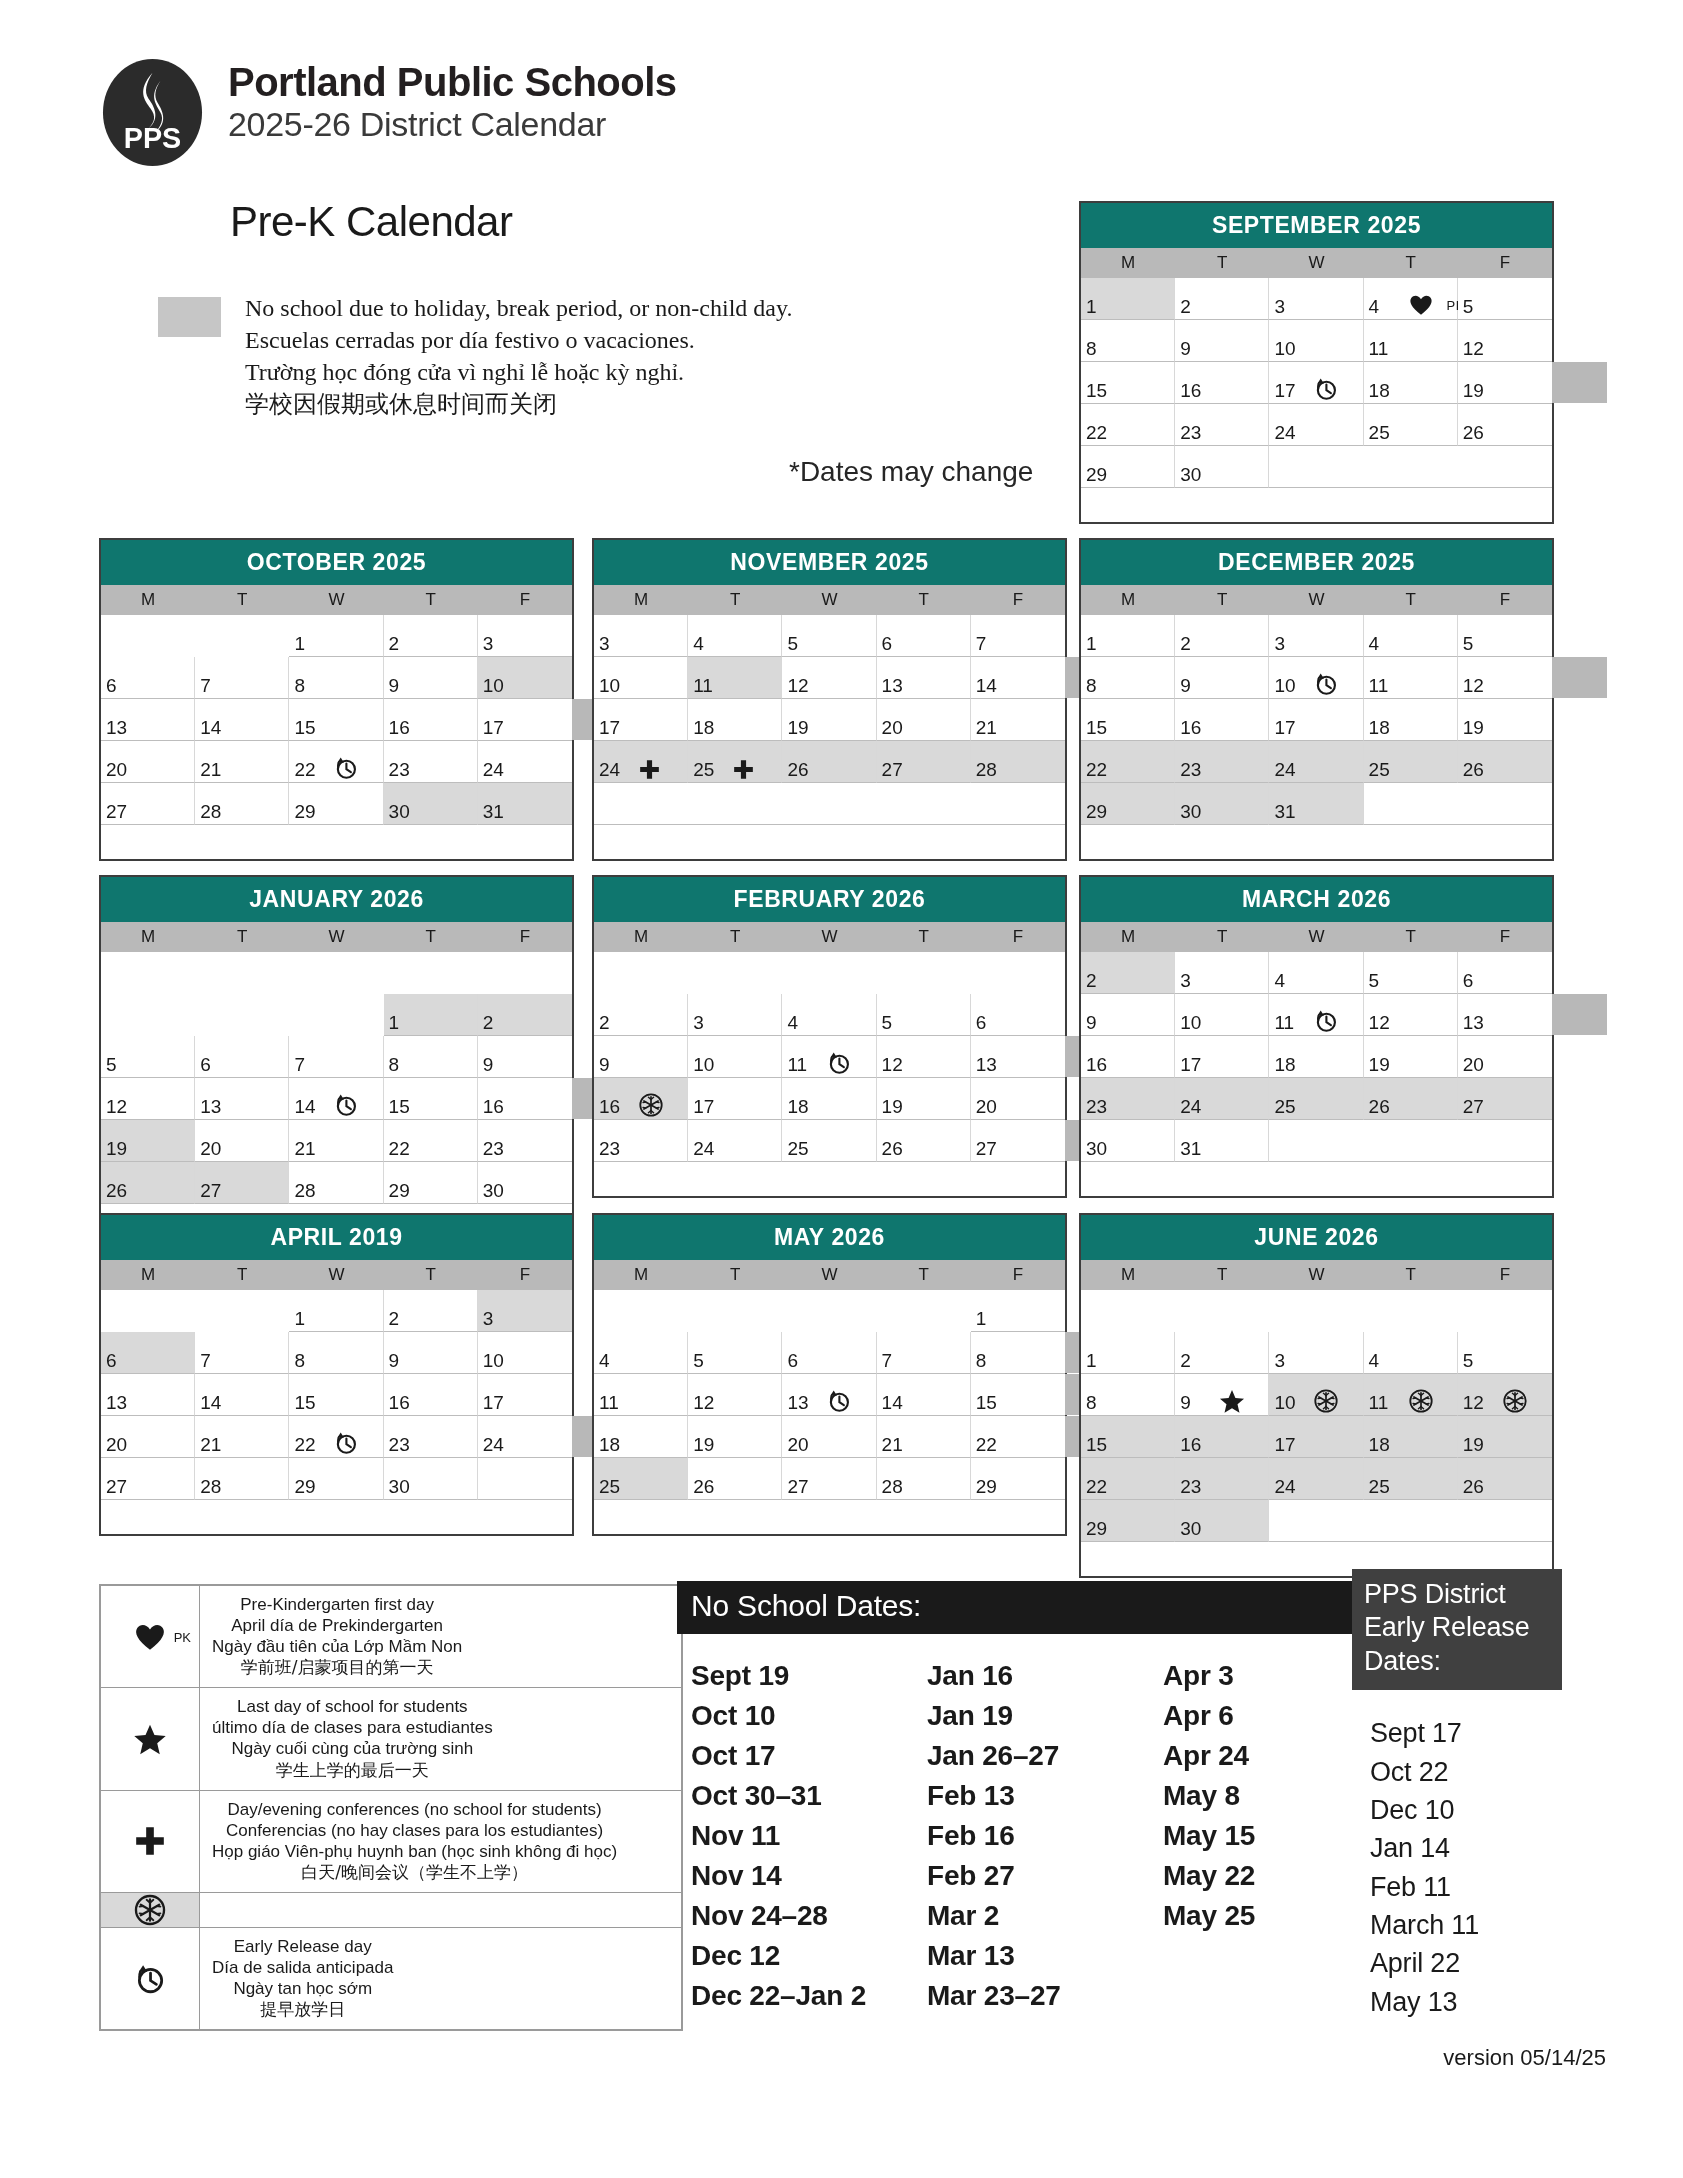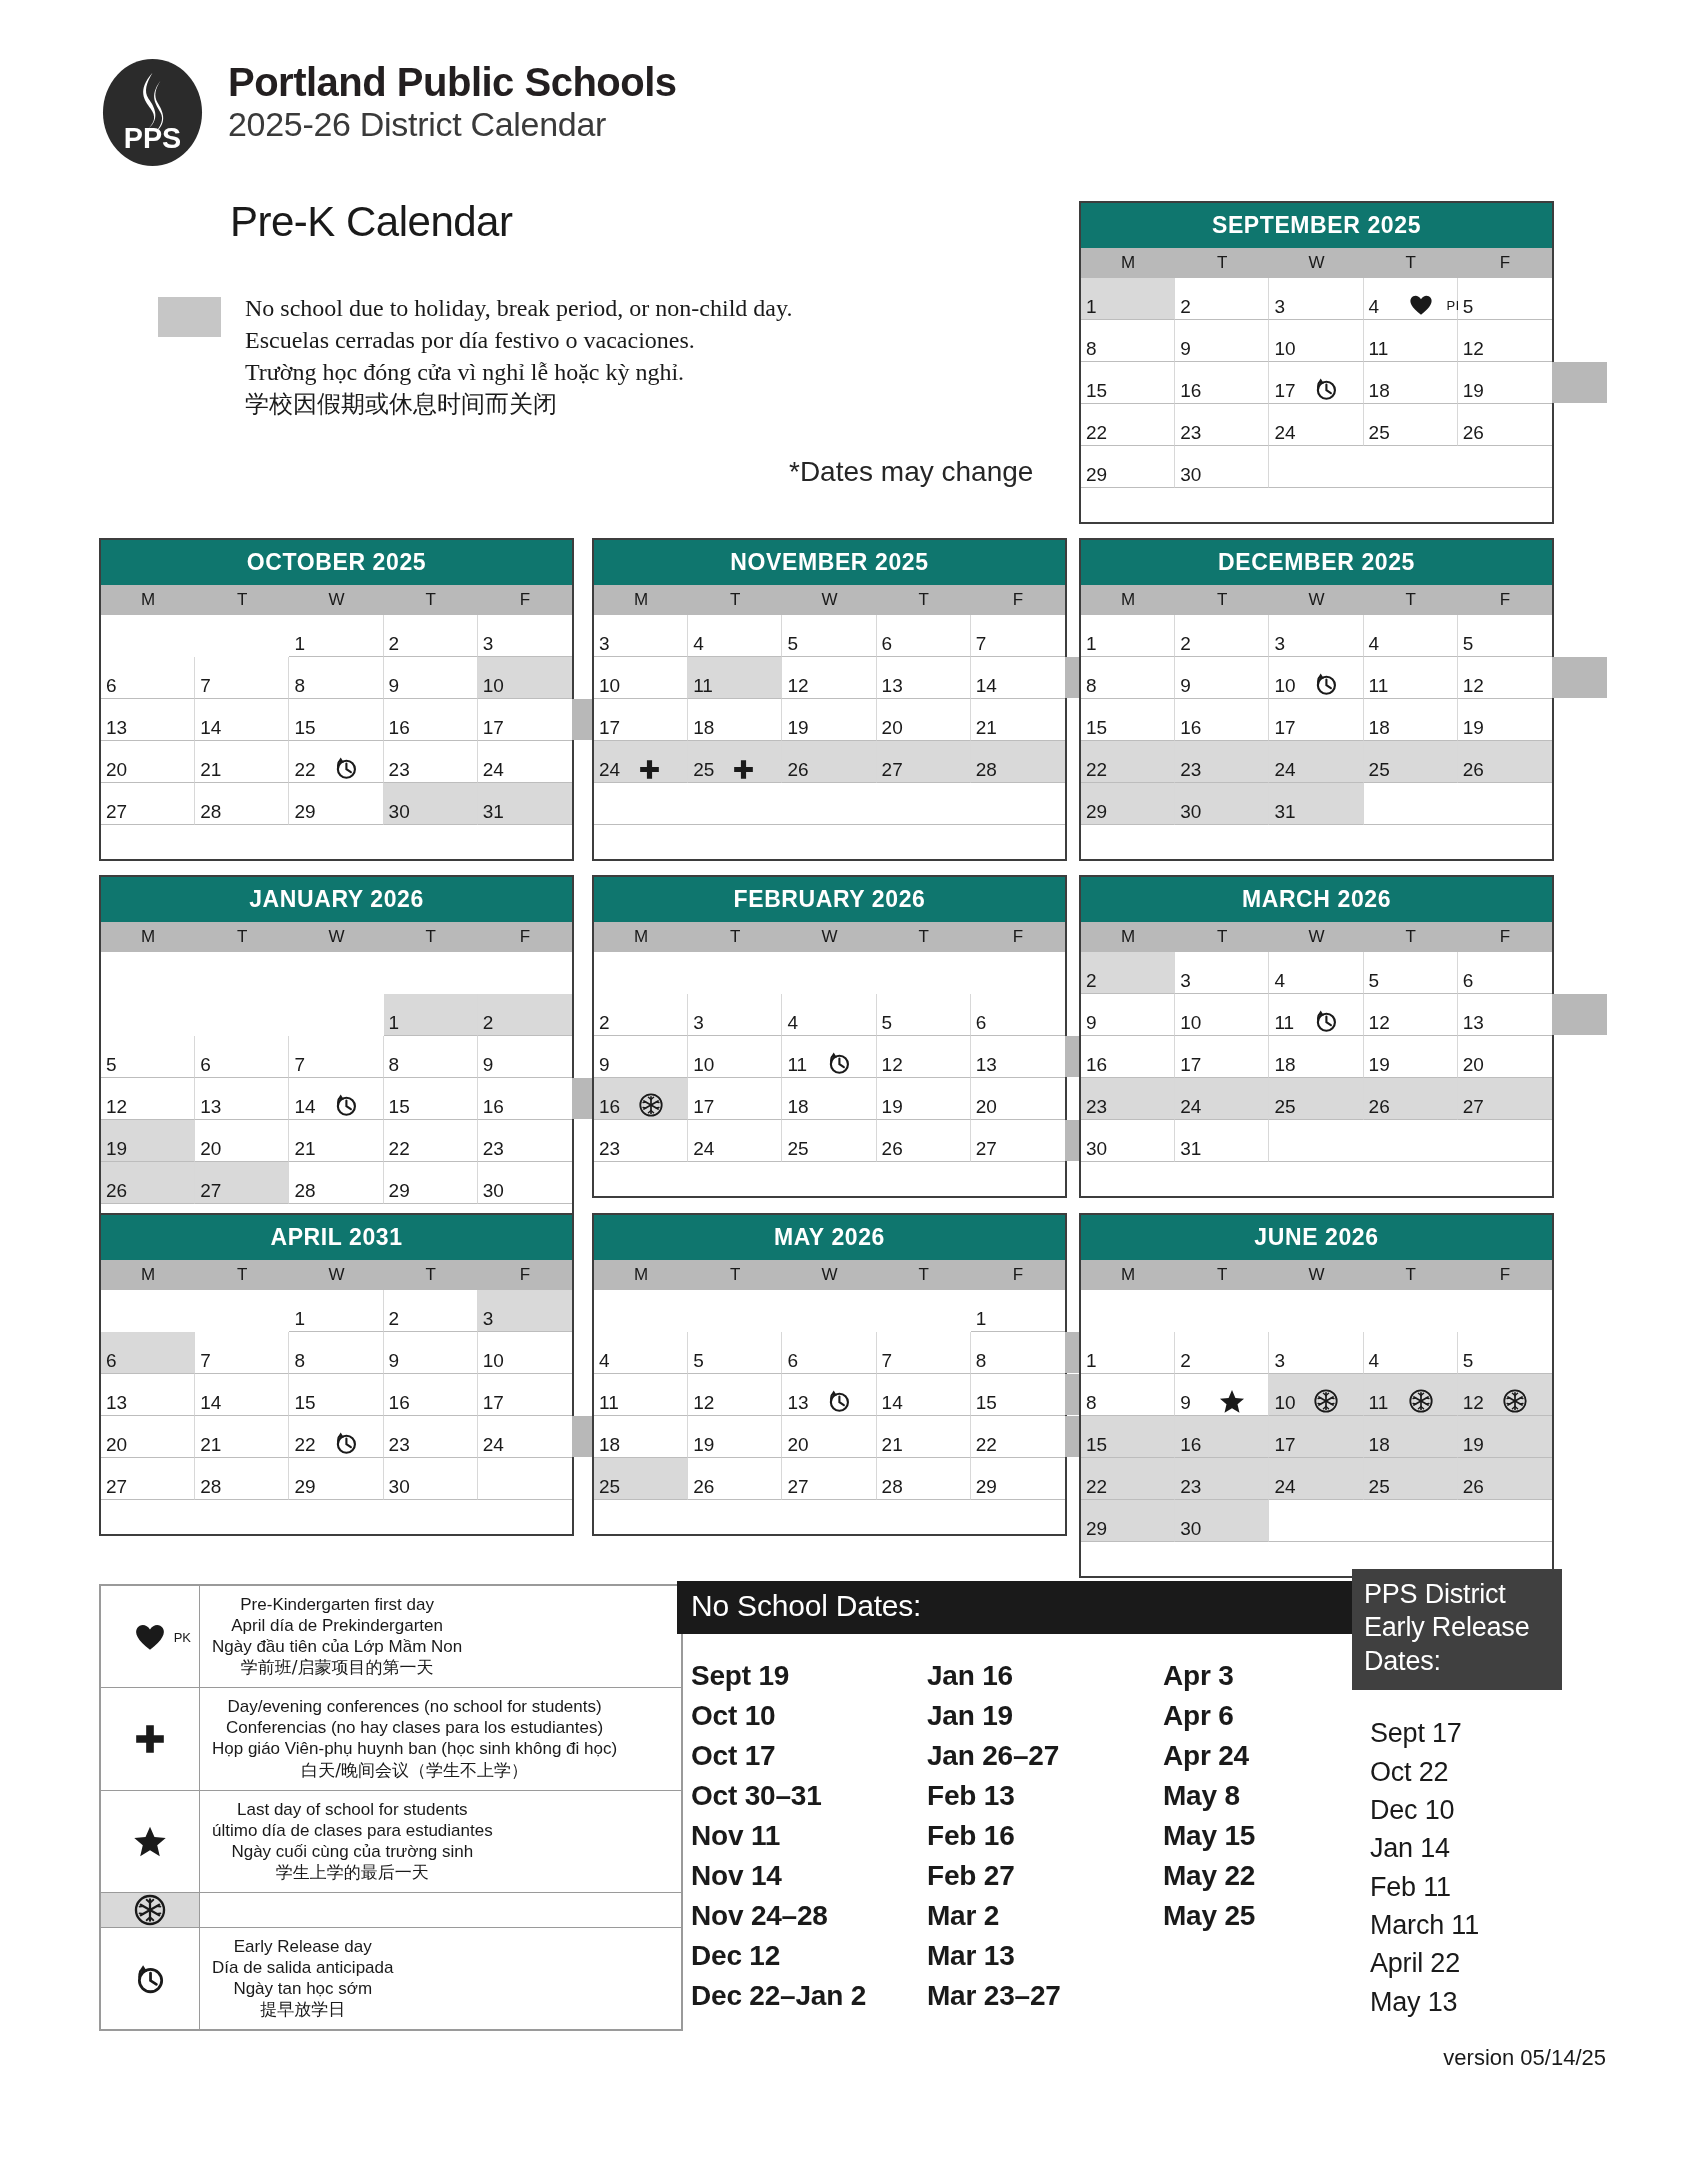--- a/index.html
+++ b/index.html
@@ -868,21 +868,21 @@
             <span class="num">31</span>
           </div>
           <div class="cell empty"></div>
           <div class="cell empty"></div>
           <div class="cell empty"></div>
         </div>
       </div>
       <div class="month-foot"></div>
     </div>
     <div class="month" style="left: 99px; top: 1213px; width: 475px;">
-      <div class="month-head">APRIL 2031</div>
+      <div class="month-head">APRIL 2019</div>
       <div class="dow-row">
         <div class="dow">M</div>
         <div class="dow">T</div>
         <div class="dow">W</div>
         <div class="dow">T</div>
         <div class="dow">F</div>
       </div>
       <div class="weeks">
         <div class="week">
           <div class="cell empty"></div>
@@ -1249,41 +1249,41 @@
       <div class="lg-text">
         <div>Pre-Kindergarten first day</div>
         <div>April día de Prekindergarten</div>
         <div>Ngày đầu tiên của Lớp Mầm Non</div>
         <div class="cjk">学前班/启蒙项目的第一天</div>
       </div>
     </div>
     <div class="lg-row">
       <div class="lg-icon">
         <svg width="34" height="34" viewBox="0 0 32 32">
+          <path d="M16 2.5 L20.2 12.2 L30.8 13.1 L22.8 20.1 L25.2 30.4 L16 24.8 L6.8 30.4 L9.2 20.1 L1.2 13.1 L11.8 12.2 Z" fill="#1a1a1a"></path>
+        </svg>
+      </div>
+      <div class="lg-text">
+        <div>Last day of school for students</div>
+        <div>último día de clases para estudiantes</div>
+        <div>Ngày cuối cùng của trường sinh</div>
+        <div class="cjk">学生上学的最后一天</div>
+      </div>
+    </div>
+    <div class="lg-row">
+      <div class="lg-icon">
+        <svg width="34" height="34" viewBox="0 0 32 32">
           <path d="M12.4 3 H19.6 V12.4 H29 V19.6 H19.6 V29 H12.4 V19.6 H3 V12.4 H12.4 Z" fill="#1a1a1a"></path>
         </svg>
       </div>
       <div class="lg-text">
         <div>Day/evening conferences (no school for students)</div>
         <div>Conferencias (no hay clases para los estudiantes)</div>
         <div>Họp giáo Viên-phụ huynh ban (học sinh không đi học)</div>
         <div class="cjk">白天/晚间会议（学生不上学）</div>
-      </div>
-    </div>
-    <div class="lg-row">
-      <div class="lg-icon">
-        <svg width="34" height="34" viewBox="0 0 32 32">
-          <path d="M16 2.5 L20.2 12.2 L30.8 13.1 L22.8 20.1 L25.2 30.4 L16 24.8 L6.8 30.4 L9.2 20.1 L1.2 13.1 L11.8 12.2 Z" fill="#1a1a1a"></path>
-        </svg>
-      </div>
-      <div class="lg-text">
-        <div>Last day of school for students</div>
-        <div>último día de clases para estudiantes</div>
-        <div>Ngày cuối cùng của trường sinh</div>
-        <div class="cjk">学生上学的最后一天</div>
       </div>
     </div>
     <div class="lg-row">
       <div class="lg-icon shaded">
         <svg width="34" height="34" viewBox="0 0 32 32">
           <circle cx="16" cy="16" r="13.2" fill="none" stroke="#1a1a1a" stroke-width="2.2"></circle>
           <g stroke="#1a1a1a" stroke-width="2.1" stroke-linecap="round">
             <line x1="16" y1="6" x2="16" y2="26"></line>
             <line x1="7.3" y1="11" x2="24.7" y2="21"></line>
             <line x1="7.3" y1="21" x2="24.7" y2="11"></line>

